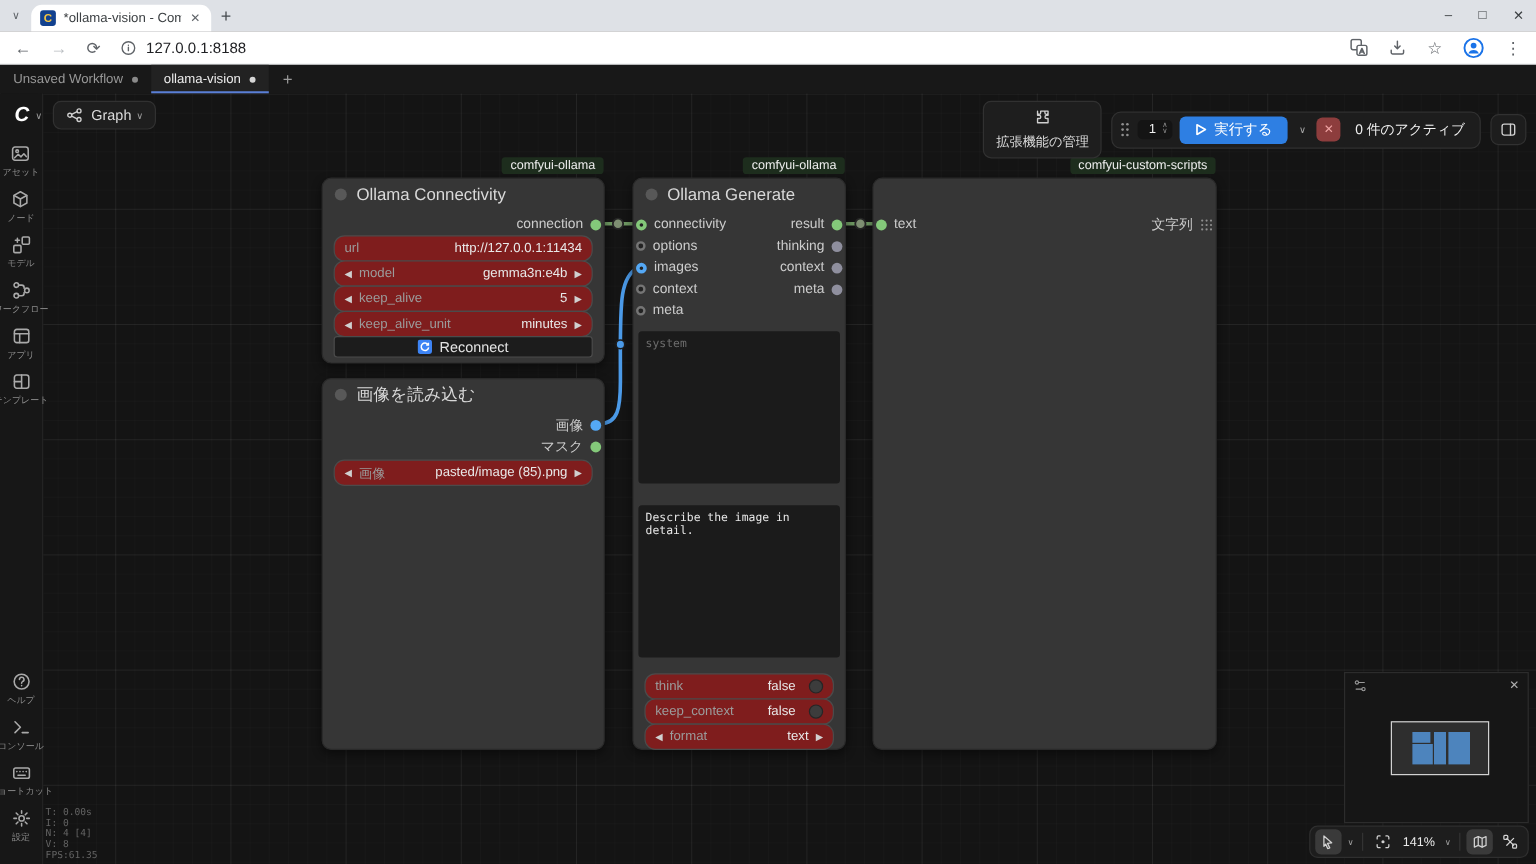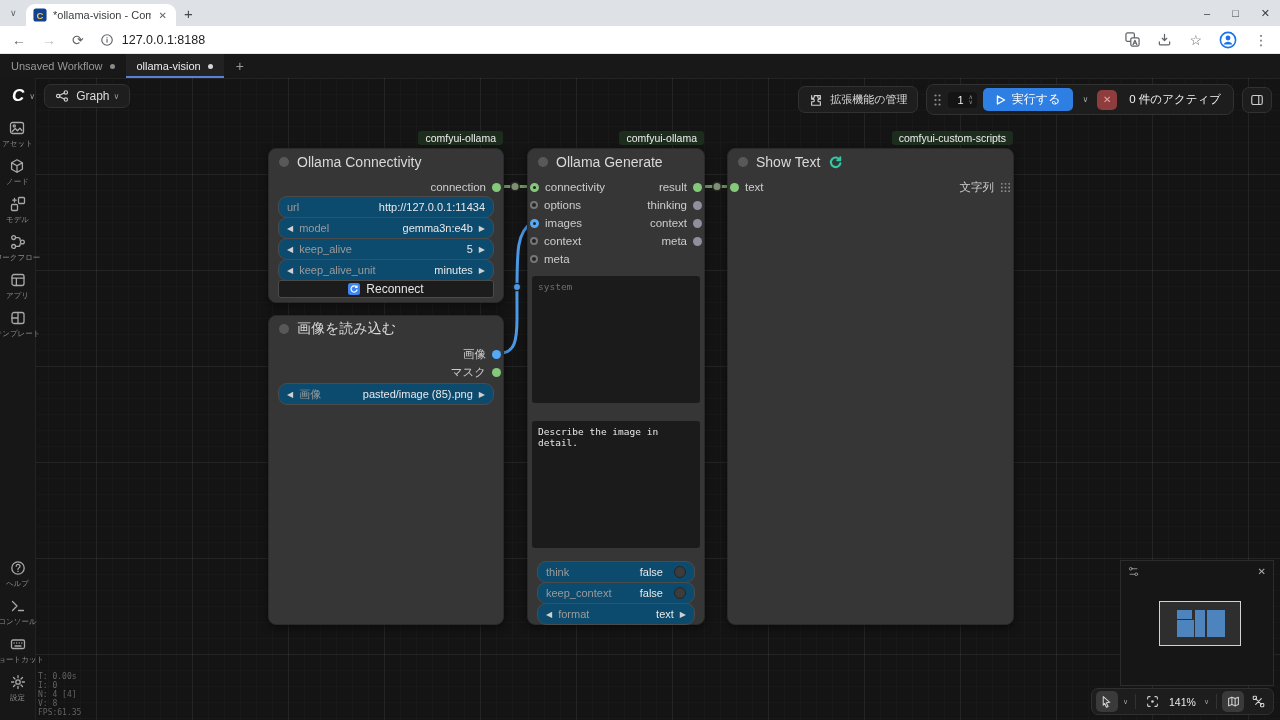--- a/index.html
+++ b/index.html
@@ -53,21 +53,21 @@
   .sb-spacer { flex:1; }
 
   
   .tb-left { position:absolute; top:6px; left:12px; display:flex; align-items:center; gap:9px; z-index:6; }
   .logo { color:#fff; font-weight:800; font-size:17px; font-style:italic; letter-spacing:-1px; }
   .logo-chev { color:#9a9a9a; font-size:8px; margin-left:-3px; }
   .pillbtn { display:flex; align-items:center; gap:7px; background:#1e1e1e; border:1px solid #313131;
     border-radius:7px; padding:4px 10px; color:#dcdcdc; font-size:12px; }
   .pillbtn svg { width:14px; height:14px; color:#cfcfcf; }
   .tb-right { position:absolute; top:6px; right:8px; display:flex; align-items:center; gap:8px; z-index:6; }
-  .ext-btn { font-size:11px; padding:5px 10px; }
+  .ext-btn { font-size:11px; padding:5px 10px;flex-direction:column; }
   .exec-group { display:flex; align-items:center; gap:6px; background:#1d1d1d; border:1px solid #313131;
     border-radius:8px; padding:3px 6px; }
   .handle svg { width:9px; height:14px; color:#8f8f8f; display:block; }
   .count-box { display:flex; align-items:center; background:#141414; border-radius:4px; padding:2px 4px 2px 8px; gap:4px; }
   .count-val { color:#f0f0f0; font-size:11px; min-width:8px; text-align:center; }
   .spin { display:flex; flex-direction:column; line-height:5px; color:#8f8f8f; font-size:6px; }
   .run-btn { display:flex; align-items:center; gap:6px; background:#2e7fe3; color:#fff; font-size:12px;
     border-radius:5px; padding:3px 13px; }
   .run-btn svg { width:10px; height:10px; }
   .chev-btn { color:#a8a8a8; font-size:8px; padding:0 3px; }
@@ -90,21 +90,21 @@
   .srow.out { right:2px; }
   .sdot { width:9px; height:9px; border-radius:50%; flex:0 0 auto; }
   .sdot.green { background:#84c97a; }
   .sdot.blue  { background:#54a8f5; }
   .sdot.gray  { background:#8f8f9e; }
   .sring { width:9px; height:9px; border-radius:50%; background:#222; flex:0 0 auto; }
   .sring.green { border:3px solid #84c97a; }
   .sring.blue  { border:3px solid #54a8f5; }
   .sring.gray  { width:8px; height:8px; border:2px solid #757575; }
 
-  .pill { position:absolute; left:9px; right:9px; height:22px; background:#0c4a6e; border:1px solid #4b4b4b;
+  .pill { position:absolute; left:9px; right:9px; height:22px; background:#7f1d1d; border:1px solid #4b4b4b;
     border-radius:9px; display:flex; align-items:center; padding:0 8px; gap:6px; font-size:11px; }
   .wl { color:#9b9b9b; white-space:nowrap; }
   .wv { margin-left:auto; color:#e8e8e8; white-space:nowrap; }
   .warr { color:#d0d0d0; font-size:8px; flex:0 0 auto; }
   .knob { width:12px; height:12px; border-radius:50%; background:#3c3c3c; border:1px solid #262626; margin-left:5px; flex:0 0 auto; }
   .btn-rect { position:absolute; left:9px; right:9px; height:18px; background:#1c1c1c; border:1px solid #4b4b4b;
     border-radius:3px; display:flex; align-items:center; justify-content:center; gap:6px; font-size:12px; color:#e4e4e4; white-space:nowrap; }
   .ta { position:absolute; left:4px; right:4px; background:#1b1b1b; border:none; border-radius:3px; color:#e6e6e6;
     font-family:"DejaVu Sans Mono", monospace; font-size:9.5px; padding:5px 6px; resize:none; outline:none; }
   .ta::placeholder { color:#6d6d6d; }
@@ -335,30 +335,20 @@
     <div class="pill" style="top:454px">
       <span class="warr">◀</span>
       <span class="wl">format</span>
       <span class="wv">text</span>
       <span class="warr">▶</span>
     </div>
   </div>
 
   <div class="node" style="left:727px;top:70px;width:287px;height:477px">
     <div class="badge">comfyui-custom-scripts</div>
-    <div class="ntitle">
-        <span class="ndot"></span>
-      <span>Show Text</span>
-      <span class="cycle-icon">
-        <svg viewBox="0 0 16 16" fill="none">
-            <path d="M12.6 5.2A5.1 5.1 0 1 0 13.2 8.8" stroke="#35c8a4" stroke-width="2.3" stroke-linecap="round"></path>
-            <path d="M13.1 2.2v3.4H9.7" stroke="#35c8a4" stroke-width="2" stroke-linecap="round" stroke-linejoin="round"></path>
-          </svg>
-      </span>
-      </div>
     <div class="srow in" style="top:29px">
         <span class="sdot green"></span>
         <span>text</span>
       </div>
     <div class="srow out" style="top:29px">
       <span>文字列</span>
       <span class="grid-icon">
         <svg viewBox="0 0 12 12">
             <g fill="currentColor">
               <circle cx="2" cy="2" r="1"></circle>

